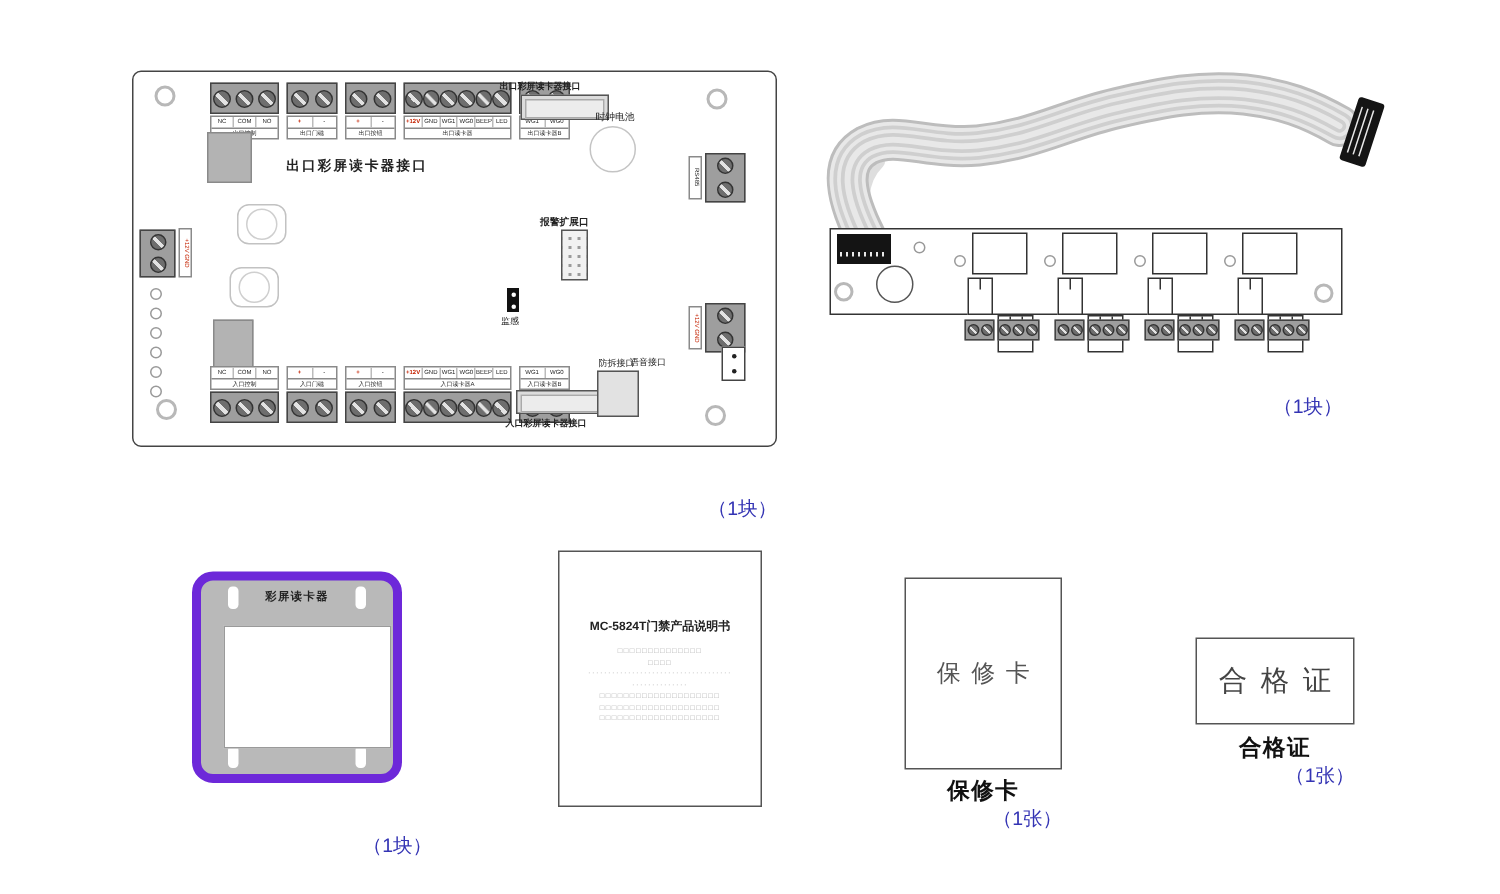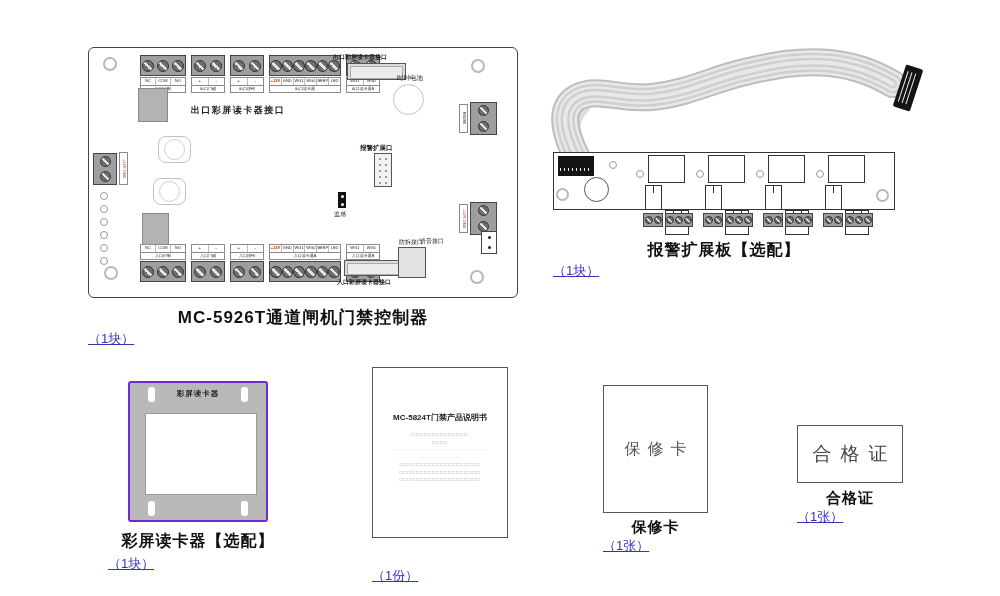--- a/index.html
+++ b/index.html
@@ -27,21 +27,21 @@
   .sideblk{background:#9e9e9e;border:1px solid #444;display:flex;flex-direction:column;
     align-items:center;justify-content:space-around;}
   .sideblk .screw{width:11px;height:11px;}
   .led{width:8px;height:8px;border:1px solid #999;border-radius:50%;background:#fff;box-sizing:border-box;}
   .buzz{border:1.5px solid #c2c2c2;border-radius:8px;background:#fff;display:flex;
     align-items:center;justify-content:center;}
   .buzz .bz-in{border:1.2px solid #cfcfcf;border-radius:50%;background:#fff;}
   .tinytxt{font-size:6.5px;color:#222;white-space:nowrap;}
   .boldtiny{font-size:7px;font-weight:bold;color:#222;white-space:nowrap;}
   .cap{font-weight:bold;color:#111;text-align:center;white-space:nowrap;}
-  .cnt{color:#3434b4;text-align:left;font-size:13px;white-space:nowrap;text-decoration:underline;}
+  .cnt{color:#3434b4;text-align:right;font-size:13px;white-space:nowrap;}
   .pinheader{border:1px solid #555;background:#f1f1f1;
     background-image:radial-gradient(#9a9a9a 1px,transparent 1.3px);background-size:6px 6px;background-position:2px 2px;}
   .conn{background:#dcdcdc;border:1px solid #555;}
   .conn-inner{background:#ececec;border:0.5px solid #aaa;}
   .relay{border:1.4px solid #333;background:#fff;}
   .housing{border:1.2px solid #333;background:#fff;position:relative;}
   .housing .tick{position:absolute;top:0;width:1.2px;height:7px;background:#333;}
   .expblk{background:#9e9e9e;border:1px solid #444;display:flex;align-items:center;justify-content:space-around;}
   .doc{border:1.4px solid #555;background:#fff;}
   .phlines{color:#a9a9a9;text-align:center;font-size:5px;line-height:7.5px;letter-spacing:1px;}
@@ -283,21 +283,20 @@
     </div>
 
   <div class="abs conn" style="left:344px;top:260px;width:58px;height:16px;">
     <div class="conn-inner" style="margin:2px;height:10px;"></div>
   </div>
   <div class="abs boldtiny" style="left:337px;top:278px;font-size:6px;">入口彩屏读卡器接口</div>
 
   <div class="abs tinytxt" style="left:399px;top:238px;font-size:6px;">防拆接口</div>
   <div class="abs" style="left:398px;top:247px;width:28px;height:31px;background:#e2e2e2;border:1px solid #555;"></div>
 
-  <div class="abs cap" style="left:88px;top:306px;width:430px;font-size:17px;letter-spacing:1px;">MC-5926T通道闸机门禁控制器</div>
   <div class="abs cnt" style="left:88px;top:330px;width:430px;">（1块）</div>
 
   <svg class="abs" style="left:540px;top:40px;" width="440" height="210" viewBox="540 40 440 210">
     <g fill="none" stroke-linecap="round">
       <path d="M 572 158 C 560 136, 558 116, 574 104" stroke="#d2d2d2" stroke-width="9"></path>
       <path d="M 584 158 C 574 140, 572 122, 586 108" stroke="#dedede" stroke-width="8"></path>
       <path d="M 577 158 C 564 132, 558 108, 578 97 C 598 87, 618 100, 652 97 C 690 93, 710 80, 745 72 C 775 65, 800 60, 830 63 C 855 66, 872 72, 893 84" stroke="#bdbdbd" stroke-width="28"></path>
       <path d="M 577 158 C 564 132, 558 108, 578 97 C 598 87, 618 100, 652 97 C 690 93, 710 80, 745 72 C 775 65, 800 60, 830 63 C 855 66, 872 72, 893 84" stroke="#e8e8e8" stroke-width="24"></path>
       <path d="M 577 158 C 564 132, 558 108, 578 97 C 598 87, 618 100, 652 97 C 690 93, 710 80, 745 72 C 775 65, 800 60, 830 63 C 855 66, 872 72, 893 84" stroke="#cfcfcf" stroke-width="19"></path>
       <path d="M 577 158 C 564 132, 558 108, 578 97 C 598 87, 618 100, 652 97 C 690 93, 710 80, 745 72 C 775 65, 800 60, 830 63 C 855 66, 872 72, 893 84" stroke="#e8e8e8" stroke-width="14"></path>
@@ -401,47 +400,44 @@
         <span class="screw"></span>
         <span class="screw"></span>
       </div>
     <div class="expblk sm abs" style="left:17px;top:58px;width:28px;height:14px;">
         <span class="screw"></span>
         <span class="screw"></span>
         <span class="screw"></span>
       </div>
   </div>
 
-  <div class="abs cap" style="left:553px;top:240px;width:342px;font-size:16px;letter-spacing:1px;">报警扩展板【选配】</div>
   <div class="abs cnt" style="left:553px;top:262px;width:342px;">（1块）</div>
 
-  <div class="abs" style="left:128px;top:381px;width:140px;height:141px;background:#b9b9b9;border:2px solid #6d28d9;border-radius:3px;">
+  <div class="abs" style="left:128px;top:381px;width:140px;height:141px;background:#b9b9b9;border:6px solid #6d28d9;border-radius:14px;">
     <div style="position:absolute;left:18px;top:4px;width:7px;height:15px;background:#fff;border-radius:3px;"></div>
     <div style="position:absolute;right:18px;top:4px;width:7px;height:15px;background:#fff;border-radius:3px;"></div>
     <div style="position:absolute;left:18px;bottom:4px;width:7px;height:15px;background:#fff;border-radius:3px;"></div>
     <div style="position:absolute;right:18px;bottom:4px;width:7px;height:15px;background:#fff;border-radius:3px;"></div>
     <div style="position:absolute;left:0;top:6px;width:100%;text-align:center;font-size:7.5px;font-weight:bold;color:#222;letter-spacing:1px;">彩屏读卡器</div>
     <div style="position:absolute;left:15px;top:30px;width:110px;height:80px;background:#fff;border:1px solid #9a9a9a;"></div>
   </div>
-  <div class="abs cap" style="left:108px;top:531px;width:180px;font-size:16px;letter-spacing:1px;">彩屏读卡器【选配】</div>
   <div class="abs cnt" style="left:108px;top:555px;width:180px;">（1块）</div>
 
   <div class="abs doc" style="left:372px;top:367px;width:136px;height:171px;">
     <div style="margin-top:44px;text-align:center;font-size:8px;font-weight:bold;color:#222;">MC-5824T门禁产品说明书</div>
     <div class="phlines" style="margin-top:8px;">
         <div>□□□□□□□□□□□□□□</div>
         <div>□□□□</div>
         <div>····································</div>
         <div>··············</div>
         <div>□□□□□□□□□□□□□□□□□□□□</div>
         <div>□□□□□□□□□□□□□□□□□□□□</div>
         <div>□□□□□□□□□□□□□□□□□□□□</div>
       </div>
   </div>
-  <div class="abs cnt" style="left:372px;top:567px;width:136px;">（1份）</div>
 
   <div class="abs doc" style="left:603px;top:385px;width:105px;height:128px;display:flex;align-items:center;justify-content:center;">
     <span style="font-family:'Liberation Serif','DejaVu Serif',serif;font-size:16px;color:#555;letter-spacing:7px;margin-left:7px;">保修卡</span>
   </div>
   <div class="abs cap" style="left:603px;top:518px;width:105px;font-size:15px;letter-spacing:1px;">保修卡</div>
   <div class="abs cnt" style="left:603px;top:537px;width:105px;">（1张）</div>
 
   <div class="abs doc" style="left:797px;top:425px;width:106px;height:58px;display:flex;align-items:center;justify-content:center;">
     <span style="font-family:'Liberation Serif','DejaVu Serif',serif;font-size:19px;color:#444;letter-spacing:9px;margin-left:9px;">合格证</span>
   </div>

